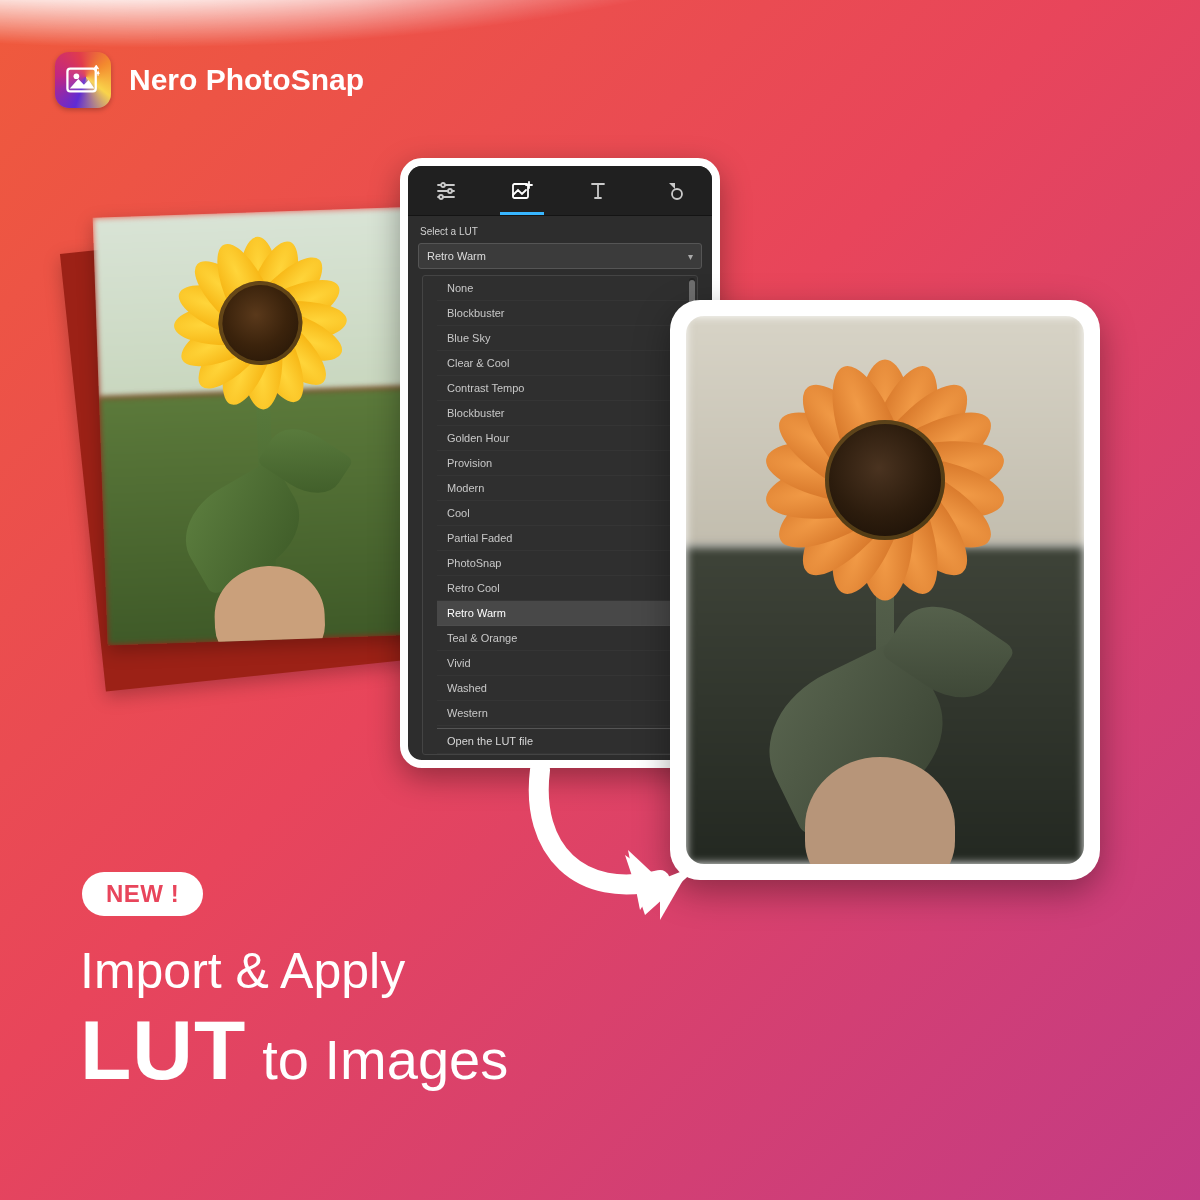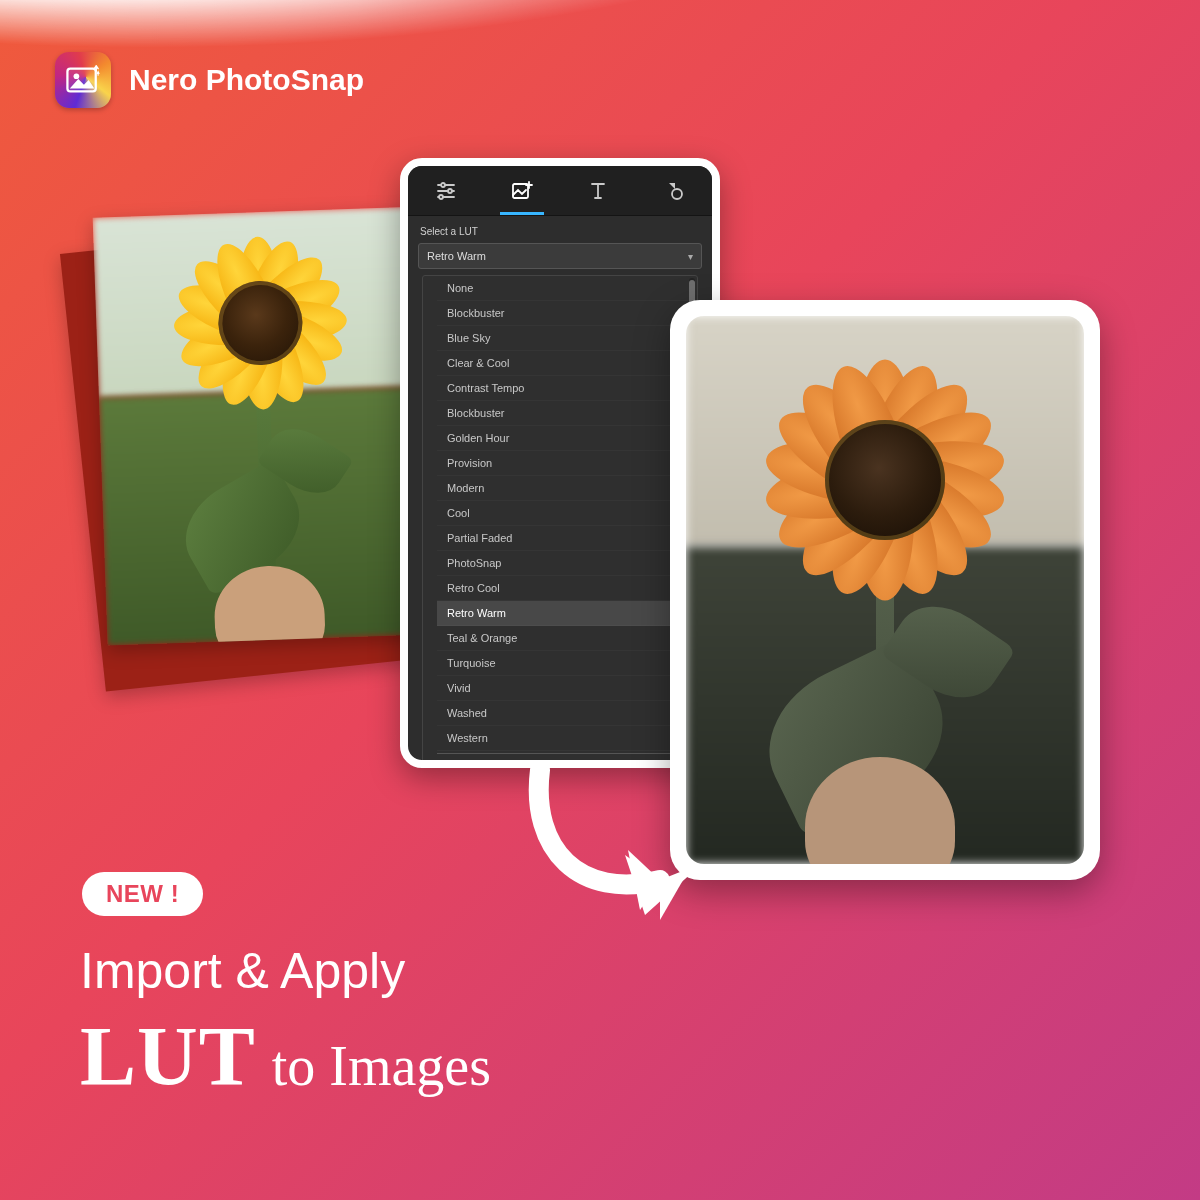--- a/index.html
+++ b/index.html
@@ -182,21 +182,21 @@
     background:#fff; color:#e8455b;
     font-weight:700; font-size:24px;
     padding: 8px 24px; border-radius: 999px;
     letter-spacing: 0.5px;
   }
   .headline {
     position:absolute; top: 942px; left: 80px;
     color:#fff; line-height: 1.18;
   }
   .hl-1 { font-size: 50px; font-weight: 500; }
-  .hl-2 { display:flex; align-items:baseline; gap: 16px; margin-top: 6px; font-family: Liberation Serif, serif;}
+  .hl-2 { display:flex; align-items:baseline; gap: 16px; margin-top: 0;}
   .hl-lut { font-size: 84px; font-weight: 700; letter-spacing: 1px; }
   .hl-tail { font-size: 56px; font-weight: 400; }
 </style>
 </head>
 <body>
 
 <div class="stage">
   <div class="top-fade"></div>
 
   <div class="header">
@@ -292,21 +292,20 @@
         <div class="option">Blockbuster</div>
         <div class="option">Golden Hour</div>
         <div class="option">Provision</div>
         <div class="option">Modern</div>
         <div class="option">Cool</div>
         <div class="option">Partial Faded</div>
         <div class="option">PhotoSnap</div>
         <div class="option">Retro Cool</div>
         <div class="option highlight">Retro Warm</div>
         <div class="option">Teal &amp; Orange</div>
-        <div class="option">Turquoise</div>
         <div class="option">Vivid</div>
         <div class="option">Washed</div>
         <div class="option">Western</div>
         <div class="option open-file">Open the LUT file</div>
         <div class="scroll-track">
         <div class="scroll-thumb"></div>
       </div>
     </div>
   </div>
 

